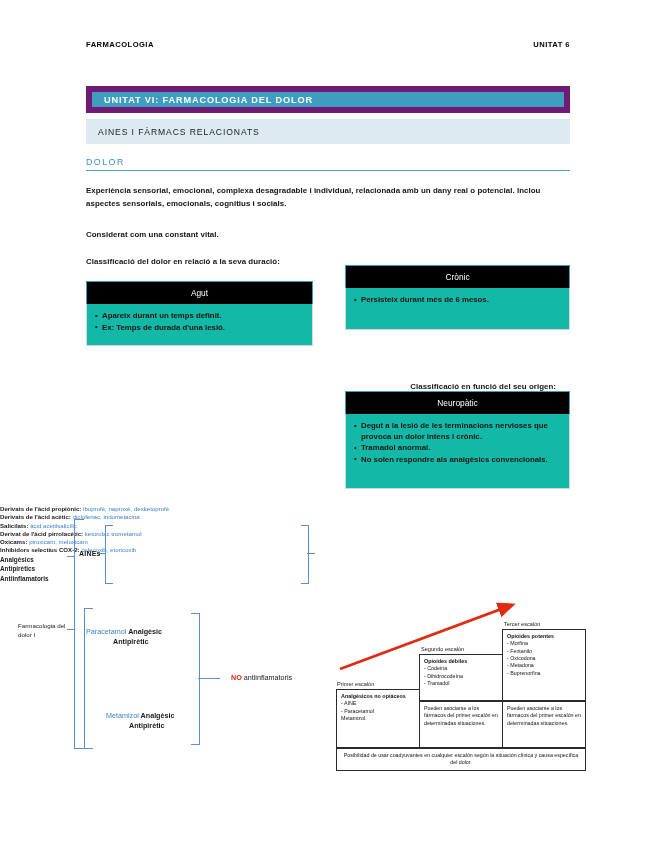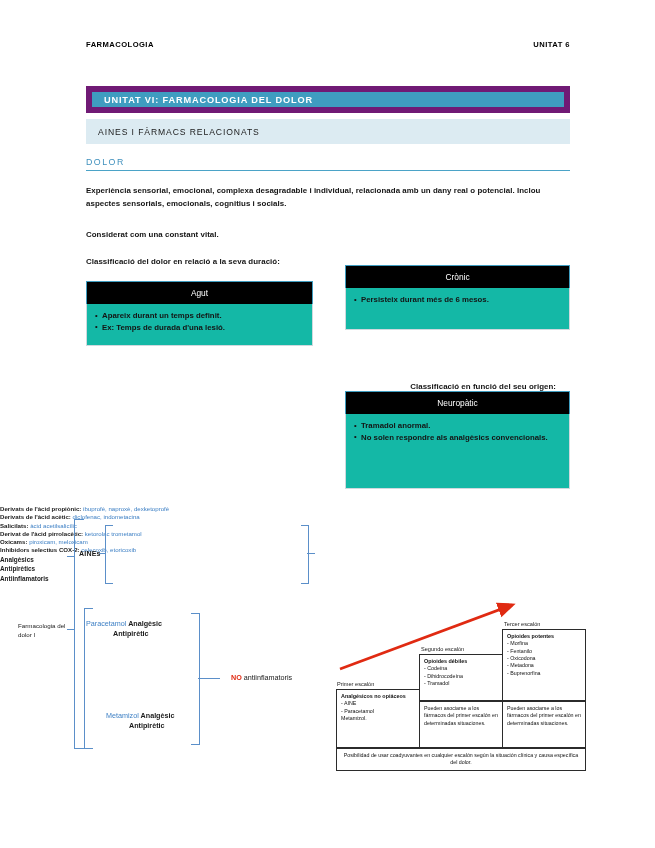--- a/index.html
+++ b/index.html
@@ -99,21 +99,21 @@
   .root-label{left:18px;top:117px;width:60px;font-size:6.2px;line-height:1.4;}
 
   .aines-label{left:79px;top:44px;font-size:7px;font-weight:bold;letter-spacing:.2px;}
 
   .aines-list{left:114px;top:24px;width:185px;}
   .aines-list div{white-space:nowrap;font-size:6.1px;line-height:1.355;}
 
   .effects{left:329px;top:26px;width:80px;}
   .effects div{font-size:6.4px;font-weight:bold;line-height:1.5;}
 
-  .para-block{left:86px;top:114px;width:120px;}
+  .para-block{left:86px;top:122px;width:120px;}
   .meta-block{left:86px;top:206px;width:120px;margin-left:20px;}
   .drug-name{font-size:7.2px;}
   .drug-eff{font-size:7.2px;font-weight:bold;line-height:1.35;}
   .indent{padding-left:27px;}
   .indent2{padding-left:23px;}
 
   .no-anti{left:231px;top:168px;font-size:7.2px;}
 
   
   .brk{position:absolute;border:1.1px solid #5b8fc9;}
@@ -184,20 +184,21 @@
         <li>Persisteix durant més de 6 mesos.</li>
       </ul>
     </div>
   </div>
 
 
   <div class="tbl t-neuro">
     <div class="th">Neuropàtic</div>
     <div class="td">
       <ul>
+        <li>Degut a la lesió de les terminacions nervioses que provoca un dolor intens i crònic.</li>
         <li>Tramadol anormal.</li>
         <li>No solen respondre als analgèsics convencionals.</li>
       </ul>
     </div>
   </div>
 
   <div class="diagram">
 
     <div class="brk brk-l" style="left:74px;top:14px;width:9px;height:228px;"></div>
 

